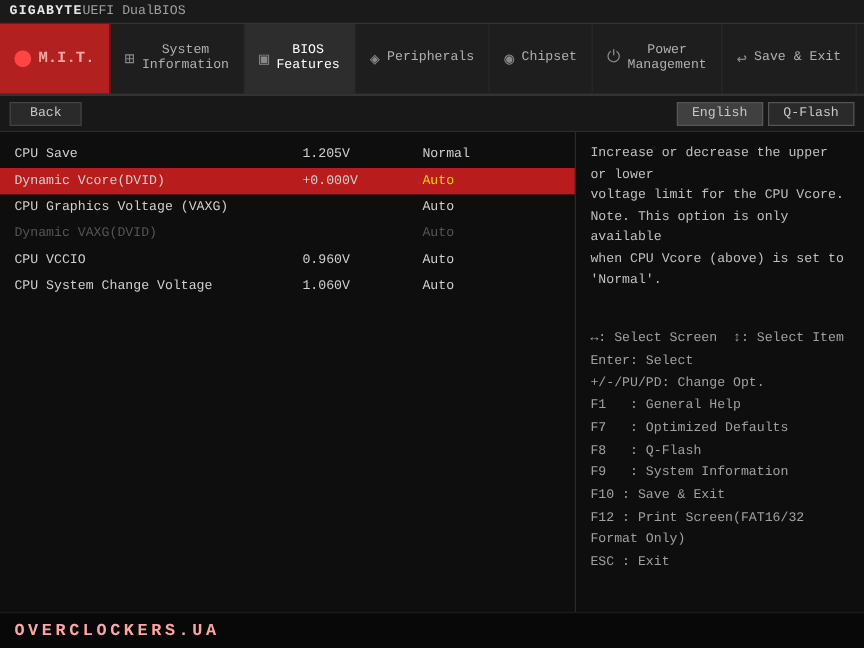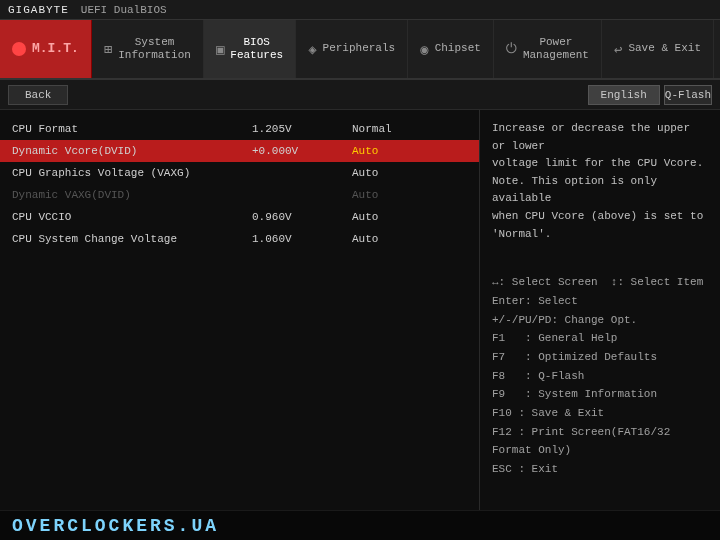--- a/index.html
+++ b/index.html
@@ -17,24 +17,24 @@
     #header {
       background: #1a1a1a;
       height: 20px;
       display: flex;
       align-items: center;
       padding: 0 8px;
       border-bottom: 1px solid #333;
     }
     #gigabyte-logo {
       color: #e8e8e8;
-      font-weight: normal;
+      font-weight: bold;
       font-size: 11px;
       letter-spacing: 1px;
-      margin-right: 12px;
+      margin-right: 0;
     }
     #uefi-label {
       color: #a0a0a0;
       font-size: 11px;
     }
 
     
     #navbar {
       background: #1e1e1e;
       height: 60px;
@@ -112,21 +112,21 @@
       border: 1px solid #555;
       padding: 3px 12px;
       font-size: 11px;
       cursor: pointer;
       font-family: 'Courier New', monospace;
     }
     #qflash-btn {
       background: #2a2a2a;
       color: #c8c8c8;
       border: 1px solid #555;
-      padding: 3px 0;
+      padding: 3px 12px;
       font-size: 11px;
       cursor: pointer;
       font-family: 'Courier New', monospace;
     }
 
     
     #main {
       display: flex;
       height: calc(540px - 20px - 60px - 30px - 30px);
     }
@@ -202,22 +202,22 @@
     
     #footer {
       background: #080808;
       height: 30px;
       display: flex;
       align-items: center;
       padding: 0 12px;
       border-top: 1px solid #1a1a1a;
     }
     #footer-watermark {
-      color: #7dd3fc;
-      font-size: 18px;
+      color: #fca5a5;
+      font-size: 14px;
       font-weight: bold;
       letter-spacing: 3px;
       text-transform: uppercase;
     }
   </style>
 </head>
 <body>
 
 <div id="header">
   <span id="gigabyte-logo">GIGABYTE</span>
@@ -260,21 +260,21 @@
   <div id="lang-section">
     <button id="lang-btn">English</button>
     <button id="qflash-btn">Q-Flash</button>
   </div>
 </div>
 
 <div id="main">
 
   <div id="left-panel">
     <div class="settings-row">
-      <span class="setting-name">CPU Format</span>
+      <span class="setting-name">CPU Save</span>
       <span class="setting-value">1.205V</span>
       <span class="setting-status">Normal</span>
     </div>
     <div class="settings-row selected">
       <span class="setting-name">Dynamic Vcore(DVID)</span>
       <span class="setting-value">+0.000V</span>
       <span class="setting-status">Auto</span>
     </div>
     <div class="settings-row">
       <span class="setting-name">CPU Graphics Voltage (VAXG)</span>

